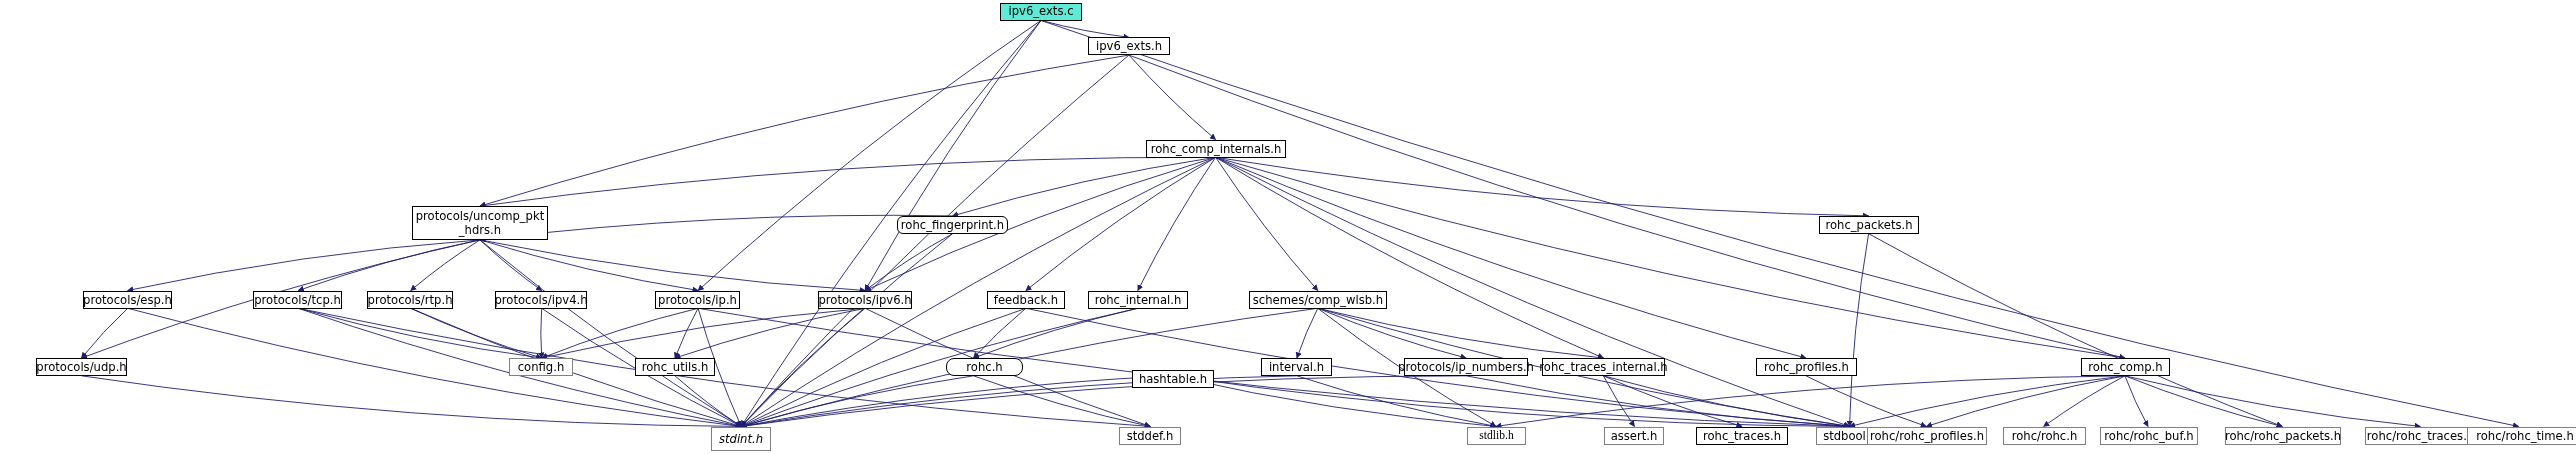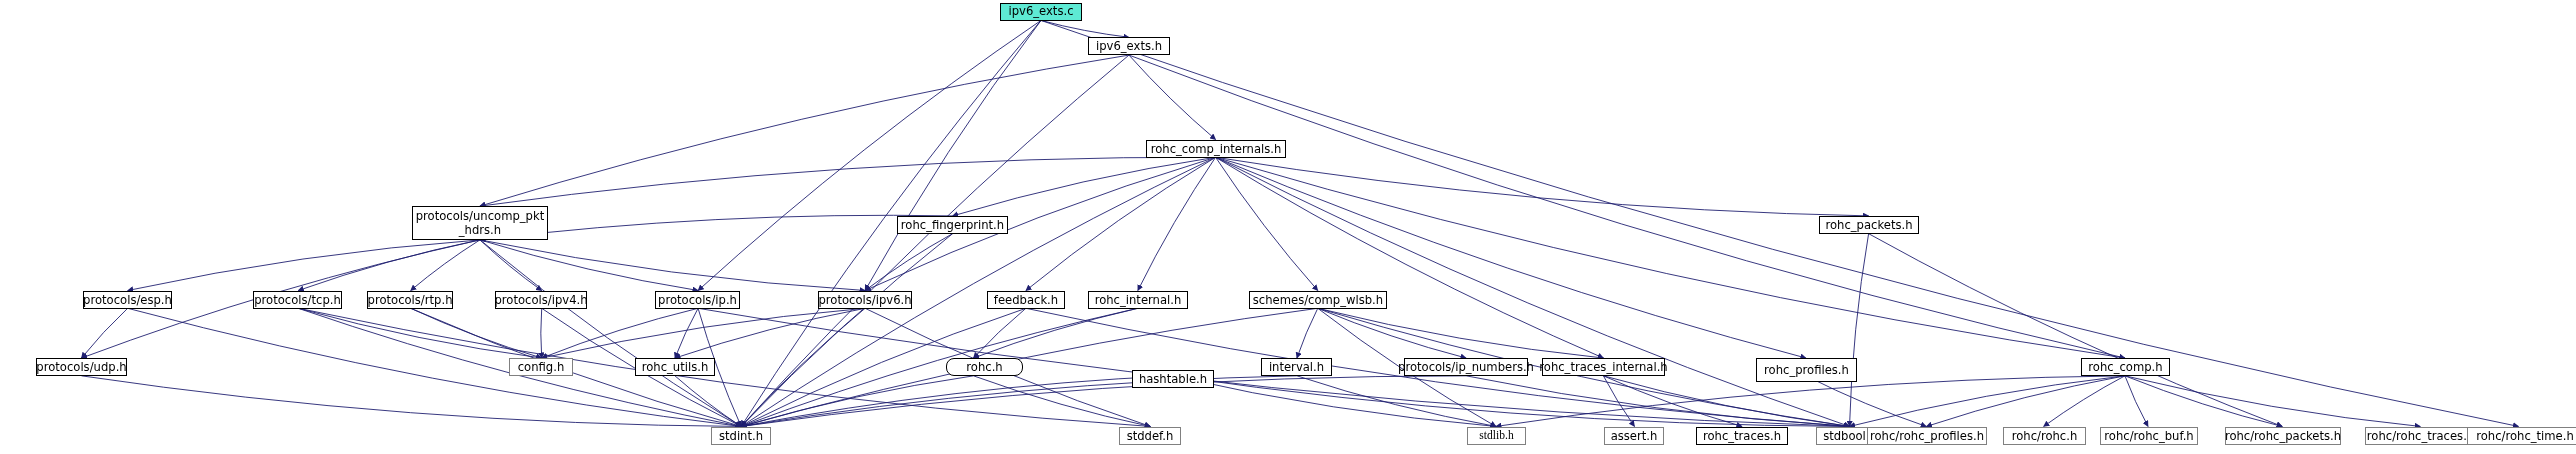--- a/index.html
+++ b/index.html
@@ -123,42 +123,42 @@
       <path d="M 2391 423 Q 2277.255 443.6775 2167.5 480" fill="none" stroke="#1f1f70" stroke-width="1" marker-end="url(#ah)"></path>
       <path d="M 2391 423 Q 2234.005 440.65 2081 480" fill="none" stroke="#1f1f70" stroke-width="1" marker-end="url(#ah)"></path>
       <path d="M 2391 423 Q 2035.005 426.72 1683 480" fill="none" stroke="#1f1f70" stroke-width="1" marker-end="url(#ah)"></path>
     </svg>
   <div id="nodes">
       <div class="node root" style="left: 1000px; top: 2.7px; width: 82px; height: 18px;">ipv6_exts.c</div>
       <div class="node hdr" style="left: 1088px; top: 37px; width: 82px; height: 18px;">ipv6_exts.h</div>
       <div class="node hdr" style="left: 1146px; top: 140px; width: 140px; height: 18px;">rohc_comp_internals.h</div>
       <div class="node hdr two-line" style="left: 412px; top: 206px; width: 136px; height: 34px;">protocols/uncomp_pkt
 _hdrs.h</div>
-      <div class="node hdr" style="left: 897px; top: 216px; width: 111px; height: 18px;">rohc_fingerprint.h</div>
+      <div class="node hdr" style="left: 897px; top: 216px; width: 111px; height: 18px; border-radius: 6px;">rohc_fingerprint.h</div>
       <div class="node hdr" style="left: 1819px; top: 216px; width: 100px; height: 18px;">rohc_packets.h</div>
       <div class="node hdr" style="left: 83px; top: 291px; width: 89px; height: 18px;">protocols/esp.h</div>
       <div class="node hdr" style="left: 253px; top: 291px; width: 89px; height: 18px;">protocols/tcp.h</div>
       <div class="node hdr" style="left: 367px; top: 291px; width: 86px; height: 18px;">protocols/rtp.h</div>
       <div class="node hdr" style="left: 495px; top: 291px; width: 92px; height: 18px;">protocols/ipv4.h</div>
       <div class="node hdr" style="left: 655px; top: 291px; width: 85px; height: 18px;">protocols/ip.h</div>
       <div class="node hdr" style="left: 818px; top: 291px; width: 94px; height: 18px; text-align: center;">protocols/ipv6.h</div>
       <div class="node hdr" style="left: 987px; top: 291px; width: 78px; height: 18px;">feedback.h</div>
       <div class="node hdr" style="left: 1088px; top: 291px; width: 100px; height: 18px;">rohc_internal.h</div>
       <div class="node hdr" style="left: 1249px; top: 291px; width: 138px; height: 18px;">schemes/comp_wlsb.h</div>
       <div class="node hdr" style="left: 36px; top: 358px; width: 91px; height: 18px;">protocols/udp.h</div>
       <div class="node hdr" style="left: 635px; top: 358px; width: 80px; height: 18px;">rohc_utils.h</div>
       <div class="node sys" style="left: 509px; top: 358px; width: 64px; height: 18px;">config.h</div>
       <div class="node hdr" style="left: 946px; top: 358px; width: 77px; height: 18px; border-radius: 8px;">rohc.h</div>
       <div class="node hdr" style="left: 1132px; top: 358px; width: 82px; height: 18px; margin-top: 12px;">hashtable.h</div>
       <div class="node hdr" style="left: 1261px; top: 358px; width: 71px; height: 18px;">interval.h</div>
       <div class="node hdr" style="left: 1404px; top: 358px; width: 124px; height: 18px;">protocols/ip_numbers.h</div>
       <div class="node hdr" style="left: 1542px; top: 358px; width: 123px; height: 18px;">rohc_traces_internal.h</div>
-      <div class="node hdr" style="left: 1756px; top: 358px; width: 101px; height: 24px;">rohc_profiles.h</div>
+      <div class="node hdr" style="left: 1756px; top: 358px; width: 101px; height: 18px;">rohc_profiles.h</div>
       <div class="node hdr" style="left: 2081px; top: 358px; width: 89px; height: 18px;">rohc_comp.h</div>
-      <div class="node sys" style="left: 711px; top: 427px; width: 60px; height: 18px;">stdint.h</div>
+      <div class="node sys" style="left: 711px; top: 427px; width: 60px; height: 24px; font-style: italic;">stdint.h</div>
       <div class="node sys" style="left: 1119px; top: 427px; width: 62px; height: 18px;">stddef.h</div>
       <div class="node sys" style="left: 1467px; top: 427px; width: 59px; height: 18px; font-family: Liberation Serif, serif;">stdlib.h</div>
       <div class="node sys" style="left: 1604px; top: 427px; width: 60px; height: 18px;">assert.h</div>
       <div class="node hdr" style="left: 1696px; top: 427px; width: 92px; height: 18px;">rohc_traces.h</div>
       <div class="node sys" style="left: 1816px; top: 427px; width: 68px; height: 18px;">stdbool.h</div>
       <div class="node sys" style="left: 1867px; top: 427px; width: 120px; height: 18px;">rohc/rohc_profiles.h</div>
       <div class="node sys" style="left: 2003px; top: 427px; width: 83px; height: 18px;">rohc/rohc.h</div>
       <div class="node sys" style="left: 2100px; top: 427px; width: 98px; height: 18px;">rohc/rohc_buf.h</div>
       <div class="node sys" style="left: 2225px; top: 427px; width: 116px; height: 18px;">rohc/rohc_packets.h</div>
       <div class="node sys" style="left: 2365px; top: 427px; width: 111px; height: 18px;">rohc/rohc_traces.h</div>

